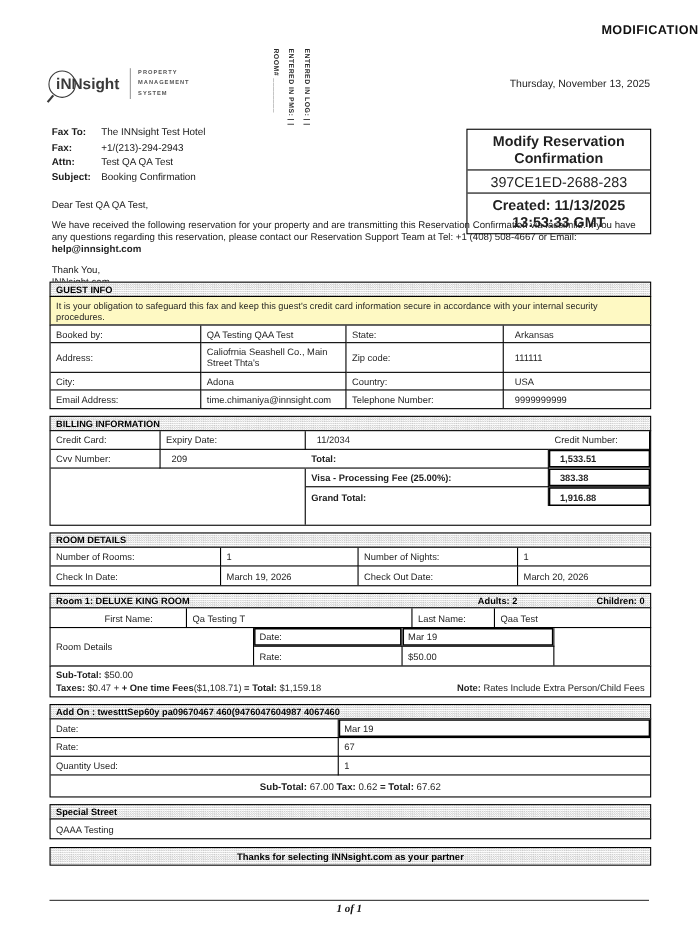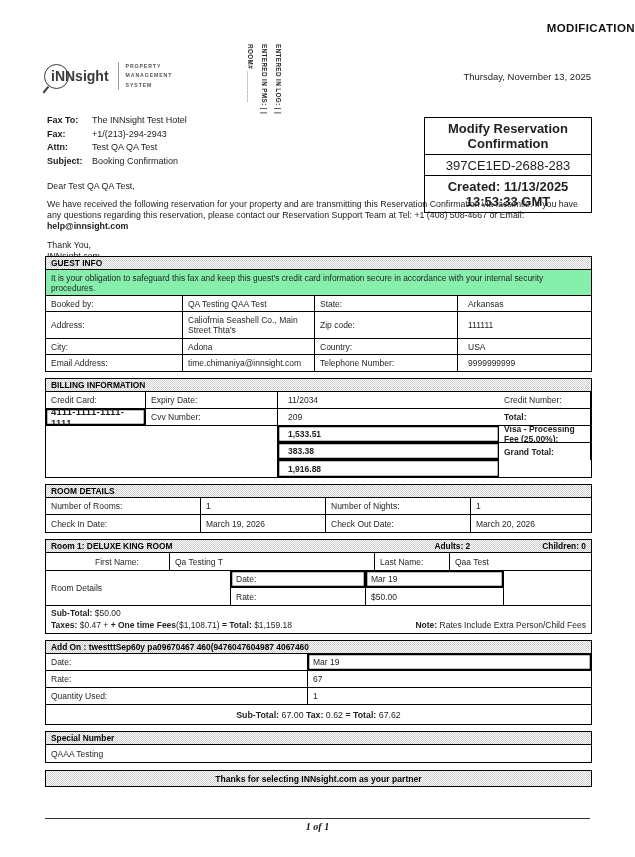--- a/index.html
+++ b/index.html
@@ -54,21 +54,21 @@
     background-size:2px 2px;
   }
   .bar { border:1.3px solid #000; min-height:14px; display:flex; align-items:center;
     padding:1px 5px; font-size:8.4px; font-weight:700; color:#000; }
   .tbl { display:grid; border:1.4px solid #000; margin-top:-1px; background:#fff; }
   .cell { border-right:1px solid #000; border-bottom:1px solid #000;
     display:flex; align-items:center; padding:0 5px; font-size:8.5px; overflow:hidden; }
   .cell.nr { border-right:none; } .cell.nb { border-bottom:none; }
   .cell.pad { padding-left:10px; }
   .heavy { box-shadow: inset 0 0 0 1.3px #000; font-weight:700; }
-  .notice { border:1.3px solid #000; margin-top:-1px; padding:2.5px 5px; font-size:8.4px; background:#86efac; }
+  .notice { border:1.3px solid #000; margin-top:-1px; padding:2.5px 5px; font-size:8.4px; background:#fef9c3; }
   .sec { margin-top:6px; }
 
   .guest-tbl  { grid-template-columns:137px 132px 143px auto; grid-template-rows:16px 27px 16px 16px; }
   .bill-tbl   { grid-template-columns:100px 132px 221px auto; grid-template-rows:repeat(5,17px); }
   .ccnum { font-size:9.5px; letter-spacing:.3px; }
   .rooms-tbl  { grid-template-columns:155px 125px 145px auto; grid-template-rows:17px 17px; }
   .room1-bar  { justify-content:flex-end; }
   .room1-bar .grow { flex:1; }
   .room1-bar .adults { margin-right:72px; }
   .name-tbl   { grid-template-columns:80px 205px 75px auto; grid-template-rows:17px;padding-left:44px; }
@@ -178,21 +178,20 @@
     </div>
 
     <div class="sec">
       <div class="bar checker">BILLING INFORMATION</div>
       <div class="tbl bill-tbl">
         <div class="cell">Credit Card:</div>
         <div class="cell">Expiry Date:</div>
         <div class="cell nr pad">11/2034</div>
 
         <div class="cell">Credit Number:</div>
-        <div class="cell heavy ccnum">4111-1111-1111-1111</div>
         <div class="cell">Cvv Number:</div>
         <div class="cell nr pad">209</div>
 
         <div class="cell nb" style="grid-row:3 / 6; grid-column:1 / 3;"></div>
         <div class="cell bold">Total:</div>
         <div class="cell nr pad heavy">1,533.51</div>
 
         <div class="cell bold">Visa - Processing Fee (25.00%):</div>
         <div class="cell nr pad heavy">383.38</div>
 
@@ -266,21 +265,21 @@
             <span class="seg"> 67.00 </span>
             <span class="bold seg">Tax:</span>
             <span class="seg"> 0.62 </span>
             <span class="bold seg">= Total:</span>
             <span class="seg"> 67.62</span>
         </div>
       </div>
     </div>
 
     <div class="sec">
-      <div class="bar checker">Special Number</div>
+      <div class="bar checker">Special Street</div>
       <div class="tbl special-tbl">
         <div class="cell nr nb">QAAA Testing</div>
       </div>
     </div>
 
     <div class="thanks-bar checker">Thanks for selecting INNsight.com as your partner</div>
 
   </div>
 
   <div class="footer-rule"></div>

